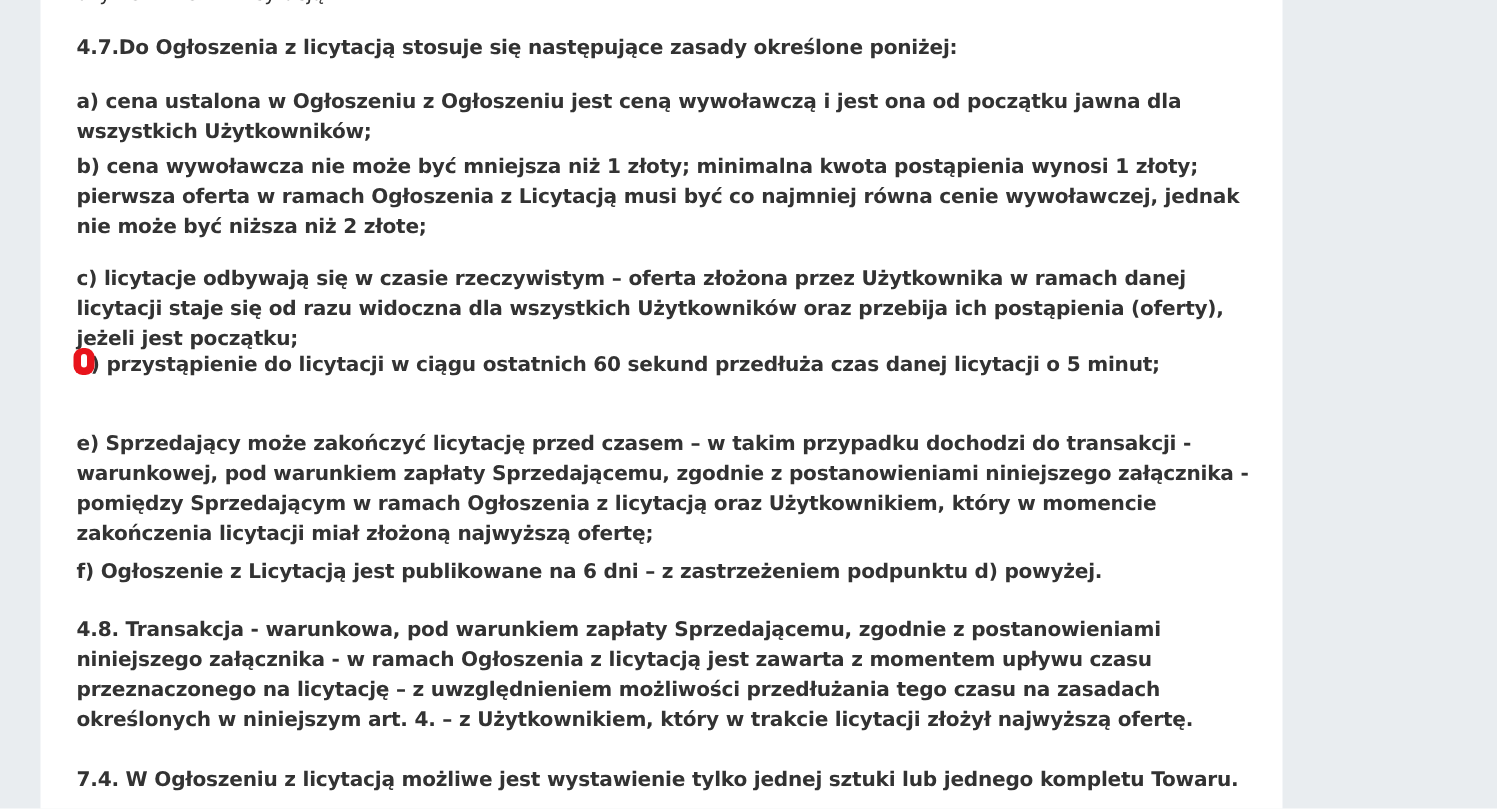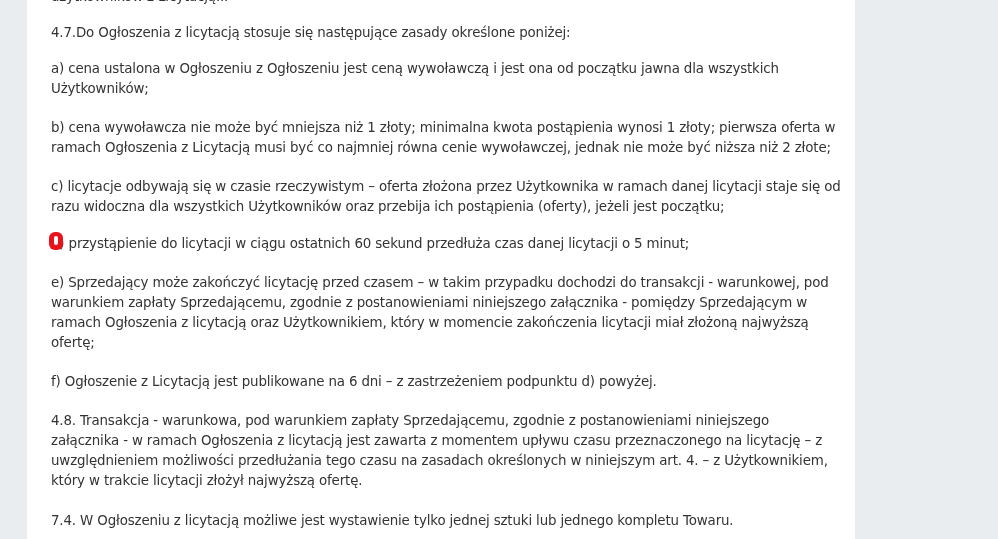--- a/index.html
+++ b/index.html
@@ -14,42 +14,42 @@
     background: #ffffff;
   }
   .content {
     position: absolute; left: 24px; top: 0; width: 790px;
     color: #333333; font-size: 13.4px; line-height: 20px;
     letter-spacing: -0.15px;
   }
   .cutoff {
     position: absolute; top: -13px; left: 0; white-space: nowrap; color: #333;
   }
-  p { margin: 0; position: absolute; left: 0; width: 790px; }
+  p { margin: 0; position: absolute; left: 0; width: 790px; font-weight: bold; }
   .marker {
     position: absolute; left: 22px; top: 232px; width: 14px; height: 18px;
     background: #e8141c; border-radius: 6px;
   }
   .marker-inner {
     position: absolute; left: 5px; top: 4px; width: 4px; height: 9px;
     background: #ffffff; border-radius: 2px;
   }
 </style>
 </head>
 <body>
 
 <div class="page">
   <div class="content">
     <div class="cutoff">użytkowników z Licytacją...</div>
     <p style="top:23px">4.7.Do Ogłoszenia z licytacją stosuje się następujące zasady określone poniżej:</p>
     <p style="top:59px">a) cena ustalona w Ogłoszeniu z Ogłoszeniu jest ceną wywoławczą i jest ona od początku jawna dla wszystkich Użytkowników;</p>
-    <p style="top:118px">b) cena wywoławcza nie może być mniejsza niż 1 złoty; minimalna kwota postąpienia wynosi 1 złoty; pierwsza oferta w ramach Ogłoszenia z Licytacją musi być co najmniej równa cenie wywoławczej, jednak nie może być niższa niż 2 złote;</p>
+    <p style="top:102px">b) cena wywoławcza nie może być mniejsza niż 1 złoty; minimalna kwota postąpienia wynosi 1 złoty; pierwsza oferta w ramach Ogłoszenia z Licytacją musi być co najmniej równa cenie wywoławczej, jednak nie może być niższa niż 2 złote;</p>
     <p style="top:177px">c) licytacje odbywają się w czasie rzeczywistym – oferta złożona przez Użytkownika w ramach danej licytacji staje się od razu widoczna dla wszystkich Użytkowników oraz przebija ich postąpienia (oferty), jeżeli jest początku;</p>
     <p style="top:234px">d) przystąpienie do licytacji w ciągu ostatnich 60 sekund przedłuża czas danej licytacji o 5 minut;</p>
-    <p style="top:273px">e) Sprzedający może zakończyć licytację przed czasem – w takim przypadku dochodzi do transakcji - warunkowej, pod warunkiem zapłaty Sprzedającemu, zgodnie z postanowieniami niniejszego załącznika - pomiędzy Sprzedającym w ramach Ogłoszenia z licytacją oraz Użytkownikiem, który w momencie zakończenia licytacji miał złożoną najwyższą ofertę;</p>
+    <p style="top:287px">e) Sprzedający może zakończyć licytację przed czasem – w takim przypadku dochodzi do transakcji - warunkowej, pod warunkiem zapłaty Sprzedającemu, zgodnie z postanowieniami niniejszego załącznika - pomiędzy Sprzedającym w ramach Ogłoszenia z licytacją oraz Użytkownikiem, który w momencie zakończenia licytacji miał złożoną najwyższą ofertę;</p>
     <p style="top:372px">f) Ogłoszenie z Licytacją jest publikowane na 6 dni – z zastrzeżeniem podpunktu d) powyżej.</p>
     <p style="top:411px">4.8. Transakcja - warunkowa, pod warunkiem zapłaty Sprzedającemu, zgodnie z postanowieniami niniejszego załącznika - w ramach Ogłoszenia z licytacją jest zawarta z momentem upływu czasu przeznaczonego na licytację – z uwzględnieniem możliwości przedłużania tego czasu na zasadach określonych w niniejszym art. 4. – z Użytkownikiem, który w trakcie licytacji złożył najwyższą ofertę.</p>
     <p style="top:511px">7.4. W Ogłoszeniu z licytacją możliwe jest wystawienie tylko jednej sztuki lub jednego kompletu Towaru.</p>
   </div>
   <div class="marker">
     <div class="marker-inner"></div>
   </div>
 </div>
 
 </body></html>

